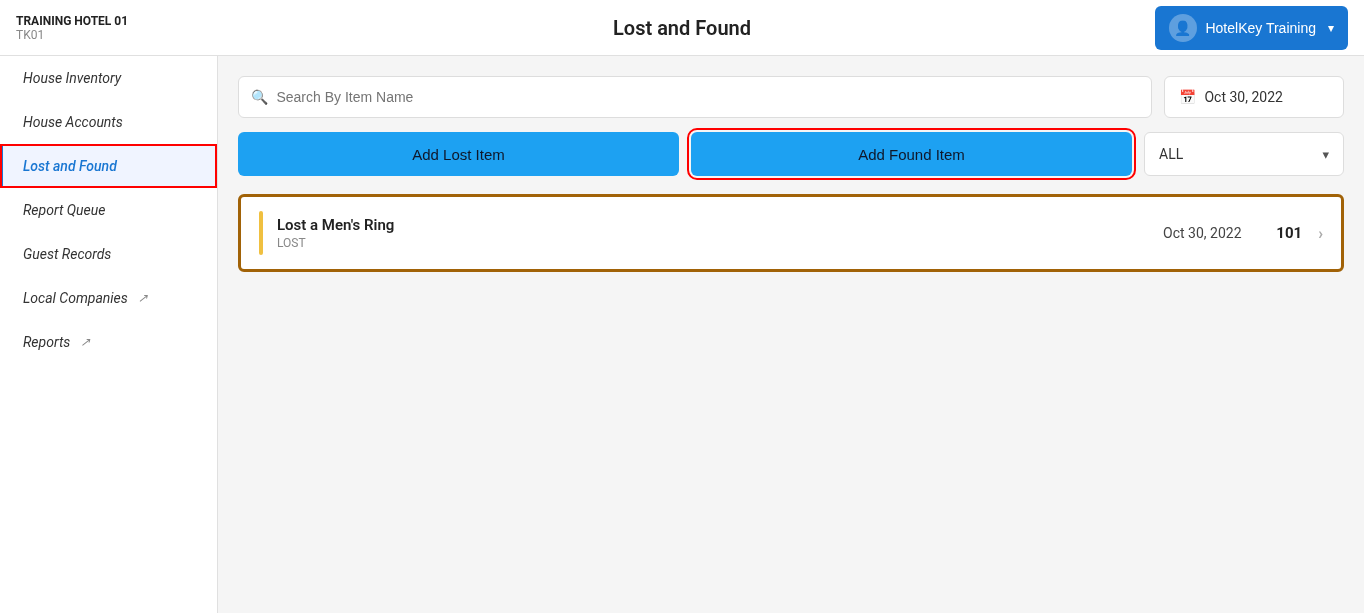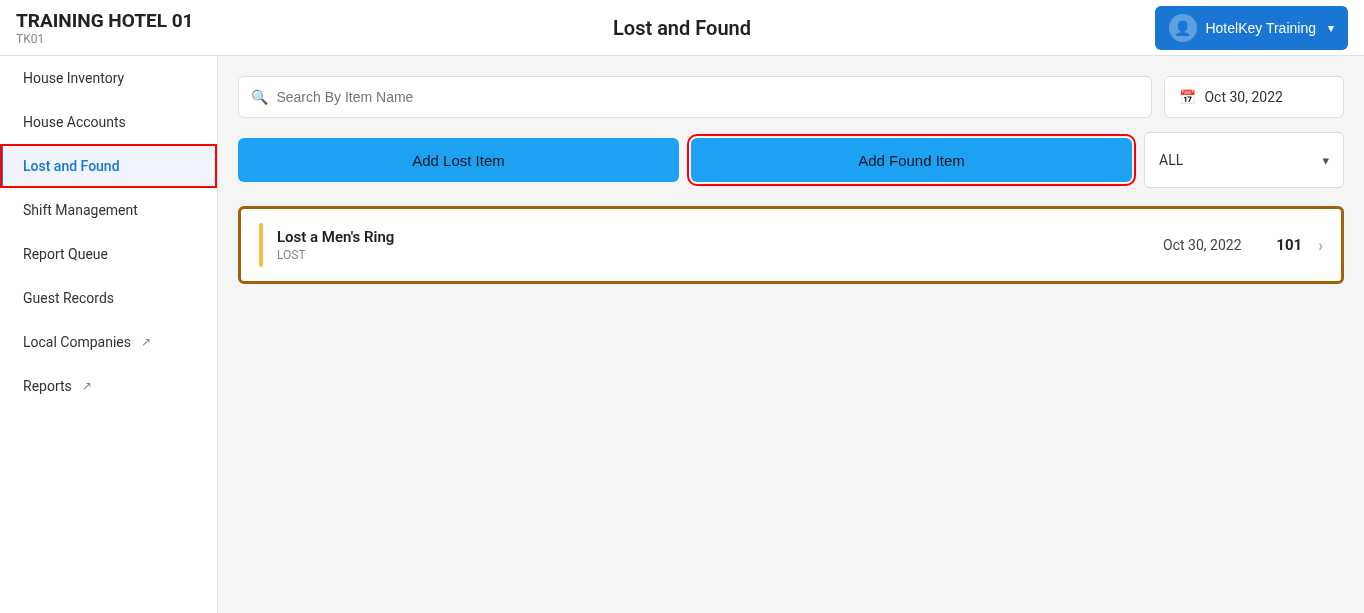--- a/index.html
+++ b/index.html
@@ -12,21 +12,21 @@
       justify-content: space-between;
       background: #fff;
       border-bottom: 1px solid #e0e0e0;
       height: 56px;
       padding: 0 16px;
       position: fixed;
       top: 0; left: 0; right: 0;
       z-index: 100;
     }
     .hotel-info { display: flex; flex-direction: column; }
-    .hotel-name { font-weight: 700; font-size: 19px; color: #222; }
+    .hotel-name { font-weight: 700; font-size: 12px; color: #222; }
     .hotel-code { font-size: 12px; color: #888; }
     .page-title { font-size: 20px; font-weight: 600; color: #222; position: absolute; left: 50%; transform: translateX(-50%); }
     .user-btn {
       display: flex; align-items: center; gap: 8px;
       background: #1976d2; color: #fff;
       border: none; border-radius: 6px;
       padding: 8px 14px; cursor: pointer; font-size: 14px;
     }
     .user-btn .avatar-icon { width: 28px; height: 28px; background: rgba(255,255,255,0.3); border-radius: 50%; display: flex; align-items: center; justify-content: center; font-size: 14px; }
     .user-btn .chevron { font-size: 12px; margin-left: 4px; }
@@ -46,20 +46,21 @@
       overflow-y: auto;
       flex-shrink: 0;
     }
     .sidebar-item {
       display: flex; align-items: center;
       padding: 14px 20px;
       font-size: 14px; color: #333;
       cursor: pointer;
       border-left: 3px solid transparent;
       gap: 6px;
+      font-style: italic;
     }
     .sidebar-item.active {
       color: #1976d2;
       border-left: 3px solid #1976d2;
       background: #f0f4ff;
       font-weight: 500;
     }
     .sidebar-item.active-box {
       outline: 2px solid red;
       outline-offset: -2px;
@@ -112,21 +113,21 @@
       background: #1da1f2; color: #0f172a;
       border: none; border-radius: 6px;
       font-size: 15px; font-weight: 500;
       cursor: pointer;
     }
     .btn-blue.outlined {
       outline: 2px solid red;
       outline-offset: 2px;
     }
     .filter-select {
-      min-width: 200px; height: 56px;
+      min-width: 200px; height: 44px;
       background: #fff; border: 1px solid #ddd; border-radius: 6px;
       padding: 0 14px; font-size: 14px; color: #333;
       display: flex; align-items: center; justify-content: space-between;
       cursor: pointer;
     }
     .filter-select .chevron-down { color: #555; font-size: 13px; }
 
     
     .list-card {
       background: #fff;
@@ -167,23 +168,20 @@
     <div class="sidebar-item">
       <span>House Inventory</span>
     </div>
     <div class="sidebar-item">
       <span>House Accounts</span>
     </div>
     <div class="sidebar-item active active-box">
       <span>Lost and Found</span>
     </div>
     <div class="sidebar-item">
-      <span>Shift Management</span>
-    </div>
-    <div class="sidebar-item">
       <span>Report Queue</span>
     </div>
     <div class="sidebar-item">
       <span>Guest Records</span>
     </div>
     <div class="sidebar-item">
       <span>Local Companies</span>
       <span class="external-icon">↗</span>
     </div>
     <div class="sidebar-item">

